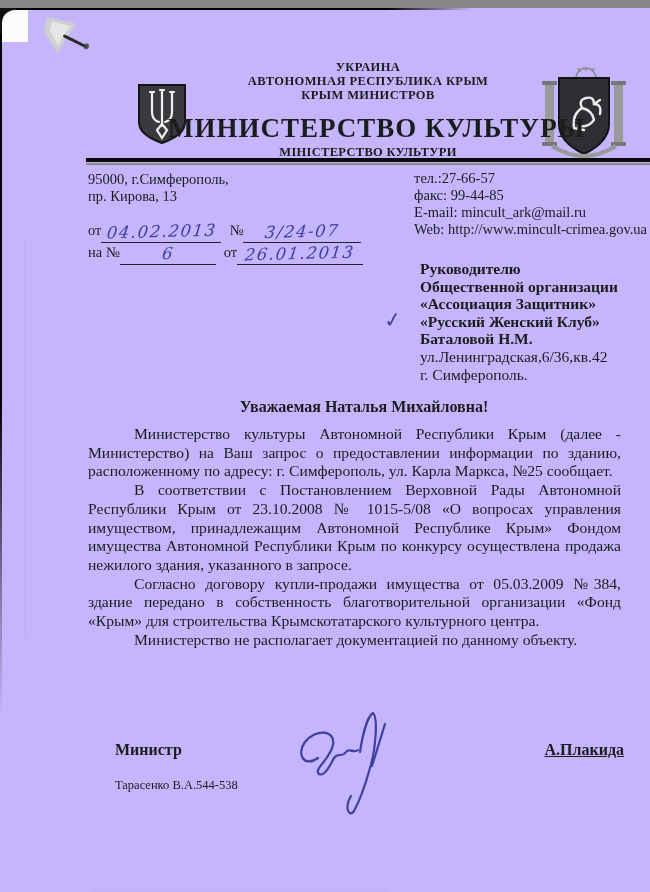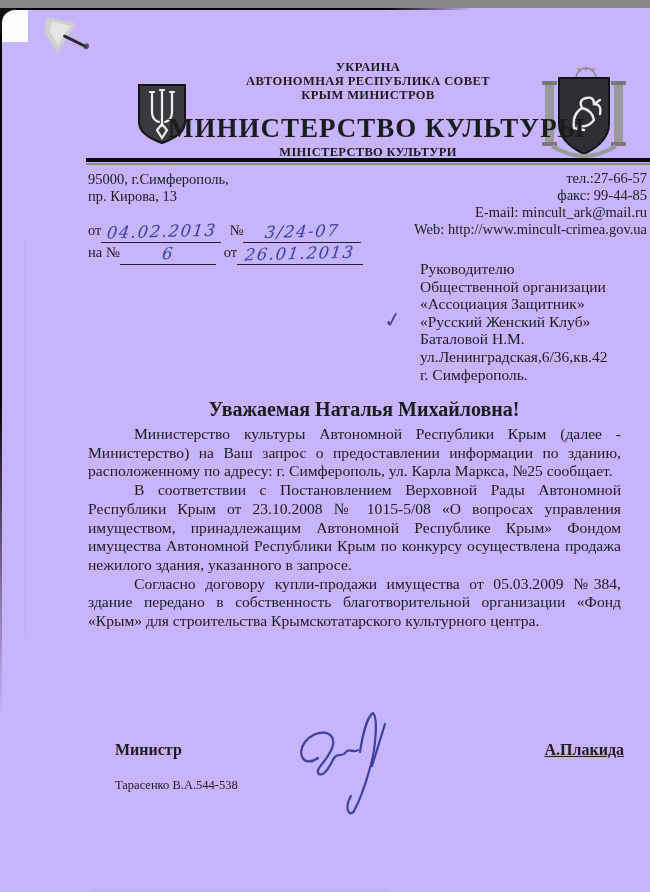--- a/index.html
+++ b/index.html
@@ -36,41 +36,41 @@
   .h-small { font-weight:bold; font-size:12.5px; line-height:14px; letter-spacing:.4px; }
   .h-big   { font-weight:bold; font-size:27px; line-height:30px; letter-spacing:1px;
              margin-top:11px; white-space:nowrap; }
   .h-sub   { font-weight:bold; font-size:12.5px; line-height:14px; letter-spacing:.3px; }
   .h-sub.first { margin-top:2px; }
   .rule { position:absolute; left:86px; right:0; top:150px; height:8px; }
   .rule .thick { height:4px; background:#0a0a0a; }
   .rule .thin  { height:2px; background:#8a8a8a; margin-top:1px; }
   
   .addr { position:absolute; left:88px; top:163px; font-size:14.5px; line-height:17px; }
-  .contacts { position:absolute; right:3px; top:162px; text-align:right;
+  .contacts { position:absolute; right:3px; top:162px; text-align:left;
     font-size:14.5px; line-height:17px; }
   
   .refs { position:absolute; left:88px; top:214px; font-size:14.5px; }
   .ref-row { display:flex; margin-bottom:1px; }
   .ref-label { padding-bottom:1px; }
   .ref-slot { display:inline-block; border-bottom:1.2px solid #222; text-align:center;
     padding-bottom:0; line-height:20px; }
   .hw { font-family:"DejaVu Serif", serif; font-style:italic; font-size:16.5px;
     color:#3c3f9d; letter-spacing:1.5px; display:inline-block;
     transform:skewX(-8deg) rotate(-1.5deg); white-space:nowrap; }
   .w1 { width:120px; margin-right:8px; } .w2 { width:118px; }
   .w3 { width:96px;  margin-right:8px; } .w4 { width:126px; }
   
   .checkmark { position:absolute; left:384px; top:300px; color:#3c3f9d;
     font-size:21px; transform:rotate(-8deg); font-family:"DejaVu Sans", sans-serif; }
   .recipient { position:absolute; left:420px; top:252px; font-size:15.5px; line-height:17.6px; }
-  .recipient .b { font-weight:normal; }
+  .recipient .b { font-weight:bold; }
   
   .salutation { position:absolute; left:98px; top:390px; width:532px;
-    text-align:center; font-weight:bold; font-size:20px; }
+    text-align:center; font-weight:bold; font-size:16px; }
   .body-text { position:absolute; left:88px; top:417px; width:533px;
     font-size:15.6px; line-height:18.7px; text-align:justify; }
   .body-text p { text-indent:46px; margin:0; }
   
   .sign-title { position:absolute; left:115px; top:733px; font-weight:bold; font-size:16px; }
   .sign-name  { position:absolute; right:26px; top:733px; font-weight:bold; font-size:16px;text-decoration:underline; }
   .sign-scrawl { position:absolute; left:288px; top:700px; }
   .executor { position:absolute; left:115px; top:770px; font-size:12.5px; }
 </style>
 </head>
@@ -119,21 +119,21 @@
         <path d="M32,62 Q30,48 40,42 Q36,34 44,32 Q52,30 52,38 Q60,38 58,48"></path>
         <path d="M40,42 Q50,44 52,54 Q46,62 36,60"></path>
         <path d="M52,38 l6,-4 M32,62 l10,2"></path>
       </g>
       <path d="M10,80 Q42,100 74,80" stroke="#999" stroke-width="4" fill="none"></path>
     </svg>
   </div>
 
   <div class="head-center">
     <div class="h-small">УКРАИНА</div>
-    <div class="h-small">АВТОНОМНАЯ РЕСПУБЛИКА СОВЕТ</div>
+    <div class="h-small">АВТОНОМНАЯ РЕСПУБЛИКА КРЫМ</div>
     <div class="h-small">КРЫМ МИНИСТРОВ</div>
     <div class="h-big">МИНИСТЕРСТВО КУЛЬТУРЫ</div>
     <div class="h-sub first">МІНІСТЕРСТВО КУЛЬТУРИ</div>
   </div>
 
   <div class="rule">
     <div class="thick"></div>
       <div class="thin"></div>
   </div>
 
@@ -172,20 +172,21 @@
     <div class="b">Баталовой Н.М.</div>
     <div>ул.Ленинградская,6/36,кв.42</div>
     <div>г. Симферополь.</div>
   </div>
 
   <div class="salutation">Уважаемая Наталья Михайловна!</div>
   <div class="body-text">
     <p>Министерство культуры Автономной Республики Крым (далее - Министерство) на Ваш запрос о предоставлении информации по зданию, расположенному по адресу: г. Симферополь, ул. Карла Маркса, №25 сообщает.</p>
     <p>В соответствии с Постановлением Верховной Рады Автономной Республики Крым от 23.10.2008 № 1015-5/08 «О вопросах управления имуществом, принадлежащим Автономной Республике Крым» Фондом имущества Автономной Республики Крым по конкурсу осуществлена продажа нежилого здания, указанного в запросе.</p>
     <p>Согласно договору купли-продажи имущества от 05.03.2009 №384, здание передано в собственность благотворительной организации «Фонд «Крым» для строительства Крымскотатарского культурного центра.</p>
+    <p>Министерство не располагает документацией по данному объекту.</p>
   </div>
 
   <div class="sign-title">Министр</div>
   <div class="sign-scrawl">
     <svg width="105" height="112" viewBox="0 0 105 112">
       <g stroke="#3f41a0" stroke-width="2.2" fill="none" stroke-linecap="round">
         <path d="M30,50 C16,60 8,46 17,34 C28,20 48,22 45,37 C42,51 25,62 31,66 C36,69 42,58 46,50"></path>
         <path d="M46,50 C50,44 54,50 58,44 C61,39 65,46 70,42"></path>
         <path d="M72,44 C75,24 80,8 85,5 C90,9 88,40 82,60 C77,78 71,94 66,103 C61,110 56,100 63,88"></path>
         <path d="M97,16 L84,58"></path>

